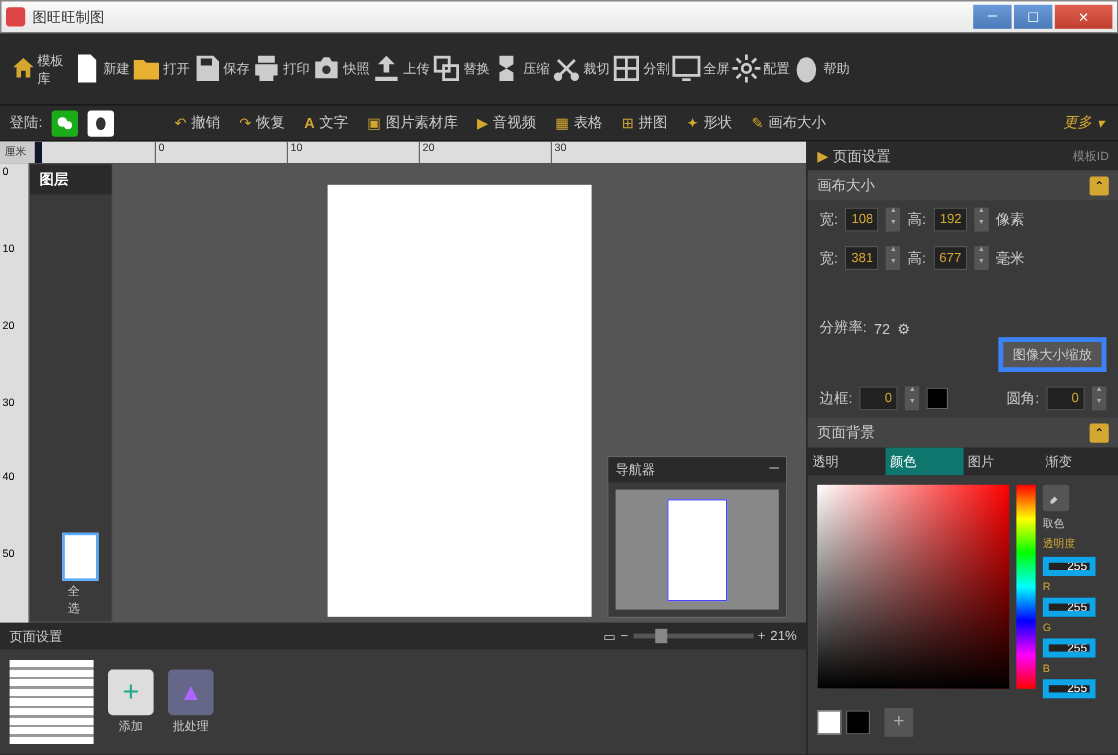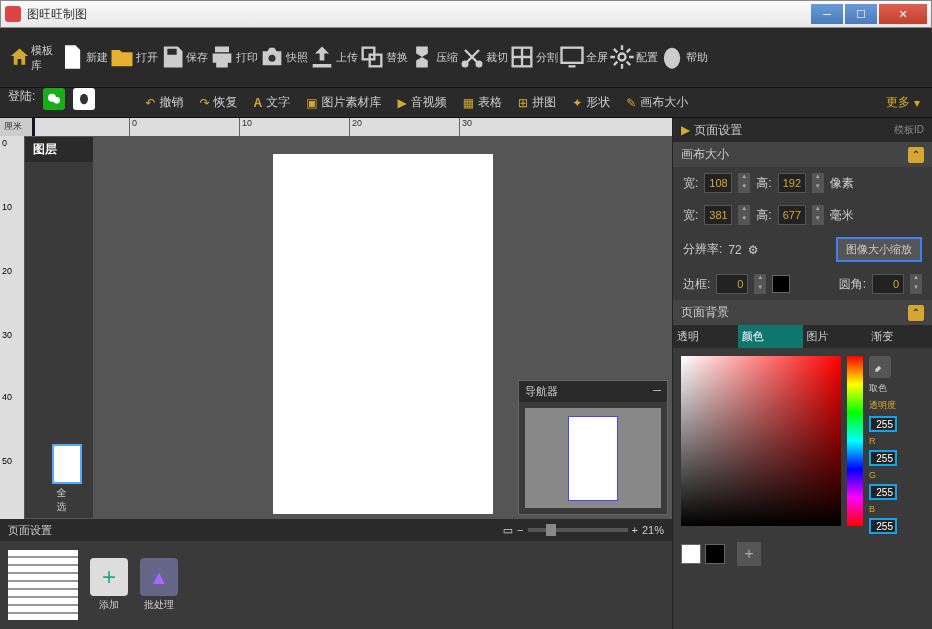--- a/index.html
+++ b/index.html
@@ -24,49 +24,49 @@
 .brand { margin-left: auto; display: flex; align-items: center; gap: 8px; }
 .brand-links { font-size: 11px; color: #ccc; }
 .brand-links span { margin: 0 4px; cursor: pointer; }
 .brand-logo { display: flex; align-items: center; gap: 4px; }
 .brand-logo-icon { width: 40px; height: 40px; border-radius: 50%; background: #333; border: 2px solid #888; display: flex; align-items: center; justify-content: center; color: #fff; font-size: 20px; }
 .brand-text { color: #d4a830; font-size: 16px; font-weight: bold; }
 .brand-sub { color: #888; font-size: 9px; }
 .brand-ver { color: #d4a830; font-size: 12px; }
 
 
-.sec-toolbar { height: 30px; background: #2a2a2a; display: flex; padding: 0 8px; gap: 8px; border-bottom: 1px solid #111; }
+.sec-toolbar { height: 30px; background: #2a2a2a; display: flex; align-items: center; padding: 0 8px; gap: 8px; border-bottom: 1px solid #111; }
 .sec-label { font-size: 12px; color: #ccc; }
 .sq-btn { width: 22px; height: 22px; border-radius: 3px; display: flex; align-items: center; justify-content: center; font-size: 14px; }
 .wechat { background: #1aad19; color: #fff; }
 .qq { background: #fff; }
 .sec-item { display: flex; align-items: center; gap: 4px; font-size: 12px; color: #ccc; cursor: pointer; padding: 0 4px; }
 .sec-item .tri { color: #d4a830; }
-.sec-more { color: #d4a830; margin-left: auto; font-size: 12px; }
+.sec-more { color: #d4a830; margin-left: auto; font-size: 12px; font-style: italic; }
 
 
 .ruler-h { position: absolute; top: 118px; left: 0; right: 260px; height: 18px; background: #ddd; display: flex; font-size: 9px; color: #333; }
-.ruler-h .unit { width: 35px; background: #ccc; padding: 2px 4px; border-right: 3px solid #0f172a; }
+.ruler-h .unit { width: 35px; background: #ccc; padding: 2px 4px; border-right: 6px solid #0f172a; }
 .ruler-v { position: absolute; top: 136px; left: 0; width: 24px; bottom: 110px; background: #ddd; }
 .ruler-mark { border-left: 1px solid #666; font-size: 9px; padding-left: 2px; }
 
 
 .layers-panel { position: absolute; top: 136px; left: 24px; width: 70px; bottom: 110px; background: #3a3a3a; border: 1px solid #555; }
 .layers-header { background: #2a2a2a; color: #fff; font-size: 12px; padding: 4px 8px; font-weight: bold; }
 .layers-body { height: calc(100% - 50px); }
 .layers-footer { position: absolute; bottom: 0; left: 0; right: 18px; padding: 4px; text-align: center; margin-left: 23px; }
 .layer-thumb { width: 30px; height: 40px; background: #fff; margin: 0 auto 2px; border: 2px solid #5af; }
 .layer-sel-label { font-size: 10px; color: #ccc; }
 
 
 .canvas-area { position: absolute; top: 136px; left: 94px; right: 260px; bottom: 110px; background: #555; display: flex; align-items: flex-start; justify-content: center; padding-top: 18px; }
 .canvas { width: 220px; height: 360px; background: #fff; }
 
 
-.navigator { position: absolute; right: 264px; bottom: 114px; width: 150px; background: #3a3a3a; border: 1px solid #666; }
+.navigator { position: absolute; right: 276px; bottom: 114px; width: 150px; background: #3a3a3a; border: 1px solid #666; }
 .nav-header { background: #2a2a2a; color: #ccc; font-size: 11px; padding: 3px 6px; display: flex; }
 .nav-close { margin-left: auto; cursor: pointer; }
 .nav-body { height: 100px; background: #888; margin: 6px; position: relative; display: flex; align-items: center; justify-content: center; }
 .nav-rect { width: 50px; height: 85px; background: #fff; border: 1px solid #44f; }
 
 
 .bottom-bar { position: absolute; left: 0; right: 260px; bottom: 88px; height: 22px; background: #2a2a2a; display: flex; align-items: center; padding: 0 8px; color: #ccc; font-size: 11px; }
 .zoom-ctrl { margin-left: auto; display: flex; align-items: center; gap: 4px; }
 .zoom-slider { width: 100px; height: 4px; background: #555; position: relative; }
 .zoom-thumb { position: absolute; left: 18px; top: -4px; width: 10px; height: 12px; background: #888; }
@@ -83,31 +83,31 @@
 .right-panel { position: absolute; top: 118px; right: 0; width: 260px; bottom: 0; background: #3a3a3a; border-left: 1px solid #222; color: #ccc; font-size: 12px; overflow: hidden; }
 .rp-header { height: 24px; background: #2a2a2a; display: flex; align-items: center; padding: 0 8px; }
 .rp-header .tri { color: #d4a830; margin-right: 4px; }
 .rp-section-h { background: #444; padding: 4px 8px; display: flex; align-items: center; }
 .rp-collapse { margin-left: auto; width: 16px; height: 16px; background: #d4a830; color: #000; display: flex; align-items: center; justify-content: center; font-size: 10px; border-radius: 2px; }
 .rp-row { display: flex; align-items: center; padding: 6px 10px; gap: 6px; }
 .rp-row label { font-size: 12px; }
 .rp-input { width: 28px; height: 20px; background: #222; border: 1px solid #555; color: #d4a830; text-align: right; padding: 0 4px; font-size: 11px; }
 .rp-spinner { width: 12px; height: 20px; background: #555; display: flex; flex-direction: column; }
 .rp-spinner div { flex: 1; font-size: 6px; text-align: center; color: #aaa; }
-.rp-btn { background: #555; border: 2px solid #3b82f6; padding: 3px 8px; font-size: 11px; color: #ccc; }
+.rp-btn { background: #555; border: 4px solid #3b82f6; padding: 3px 8px; font-size: 11px; color: #ccc; margin-top: 44px; }
 .rp-swatch { width: 18px; height: 18px; background: #000; border: 1px solid #666; }
 .rp-tabs { display: flex; background: #2a2a2a; }
 .rp-tab { flex: 1; padding: 4px; font-size: 11px; cursor: pointer; }
 .rp-tab.active { background: #0f766e; color: #fff; }
 .color-picker { padding: 8px; display: flex; gap: 6px; }
 .color-main { width: 160px; height: 170px; background: linear-gradient(to bottom, transparent, #000), linear-gradient(to right, #fff, #f00); position: relative; }
 .color-hue { width: 16px; height: 170px; background: linear-gradient(to bottom, #f00, #ff0, #0f0, #0ff, #00f, #f0f, #f00); }
 .color-inputs { display: flex; flex-direction: column; gap: 4px; font-size: 10px; }
 .color-inputs .ci-label { color: #d4a830; font-size: 9px; }
-.color-inputs input { width: 28px; height: 16px; background: #222; border: 2px solid #0ea5e9; color: #fff; text-align: right; font-size: 10px; padding: 0 2px; }
+.color-inputs input { width: 44px; height: 16px; background: #222; border: 5px solid #0ea5e9; color: #fff; text-align: right; font-size: 10px; padding: 0 2px; }
 .eyedrop { width: 22px; height: 22px; background: #555; border-radius: 3px; display: flex; align-items: center; justify-content: center; }
 .color-swatches { display: flex; gap: 4px; padding: 0 8px 8px; align-items: center; }
 .sw { width: 20px; height: 20px; border: 1px solid #666; }
 .add-sw { width: 24px; height: 24px; background: #555; display: flex; align-items: center; justify-content: center; font-size: 16px; color: #aaa; margin-left: 8px; }
 </style>
 </head>
 <body>
 
 <div class="titlebar">
   <div class="app-icon"></div>

